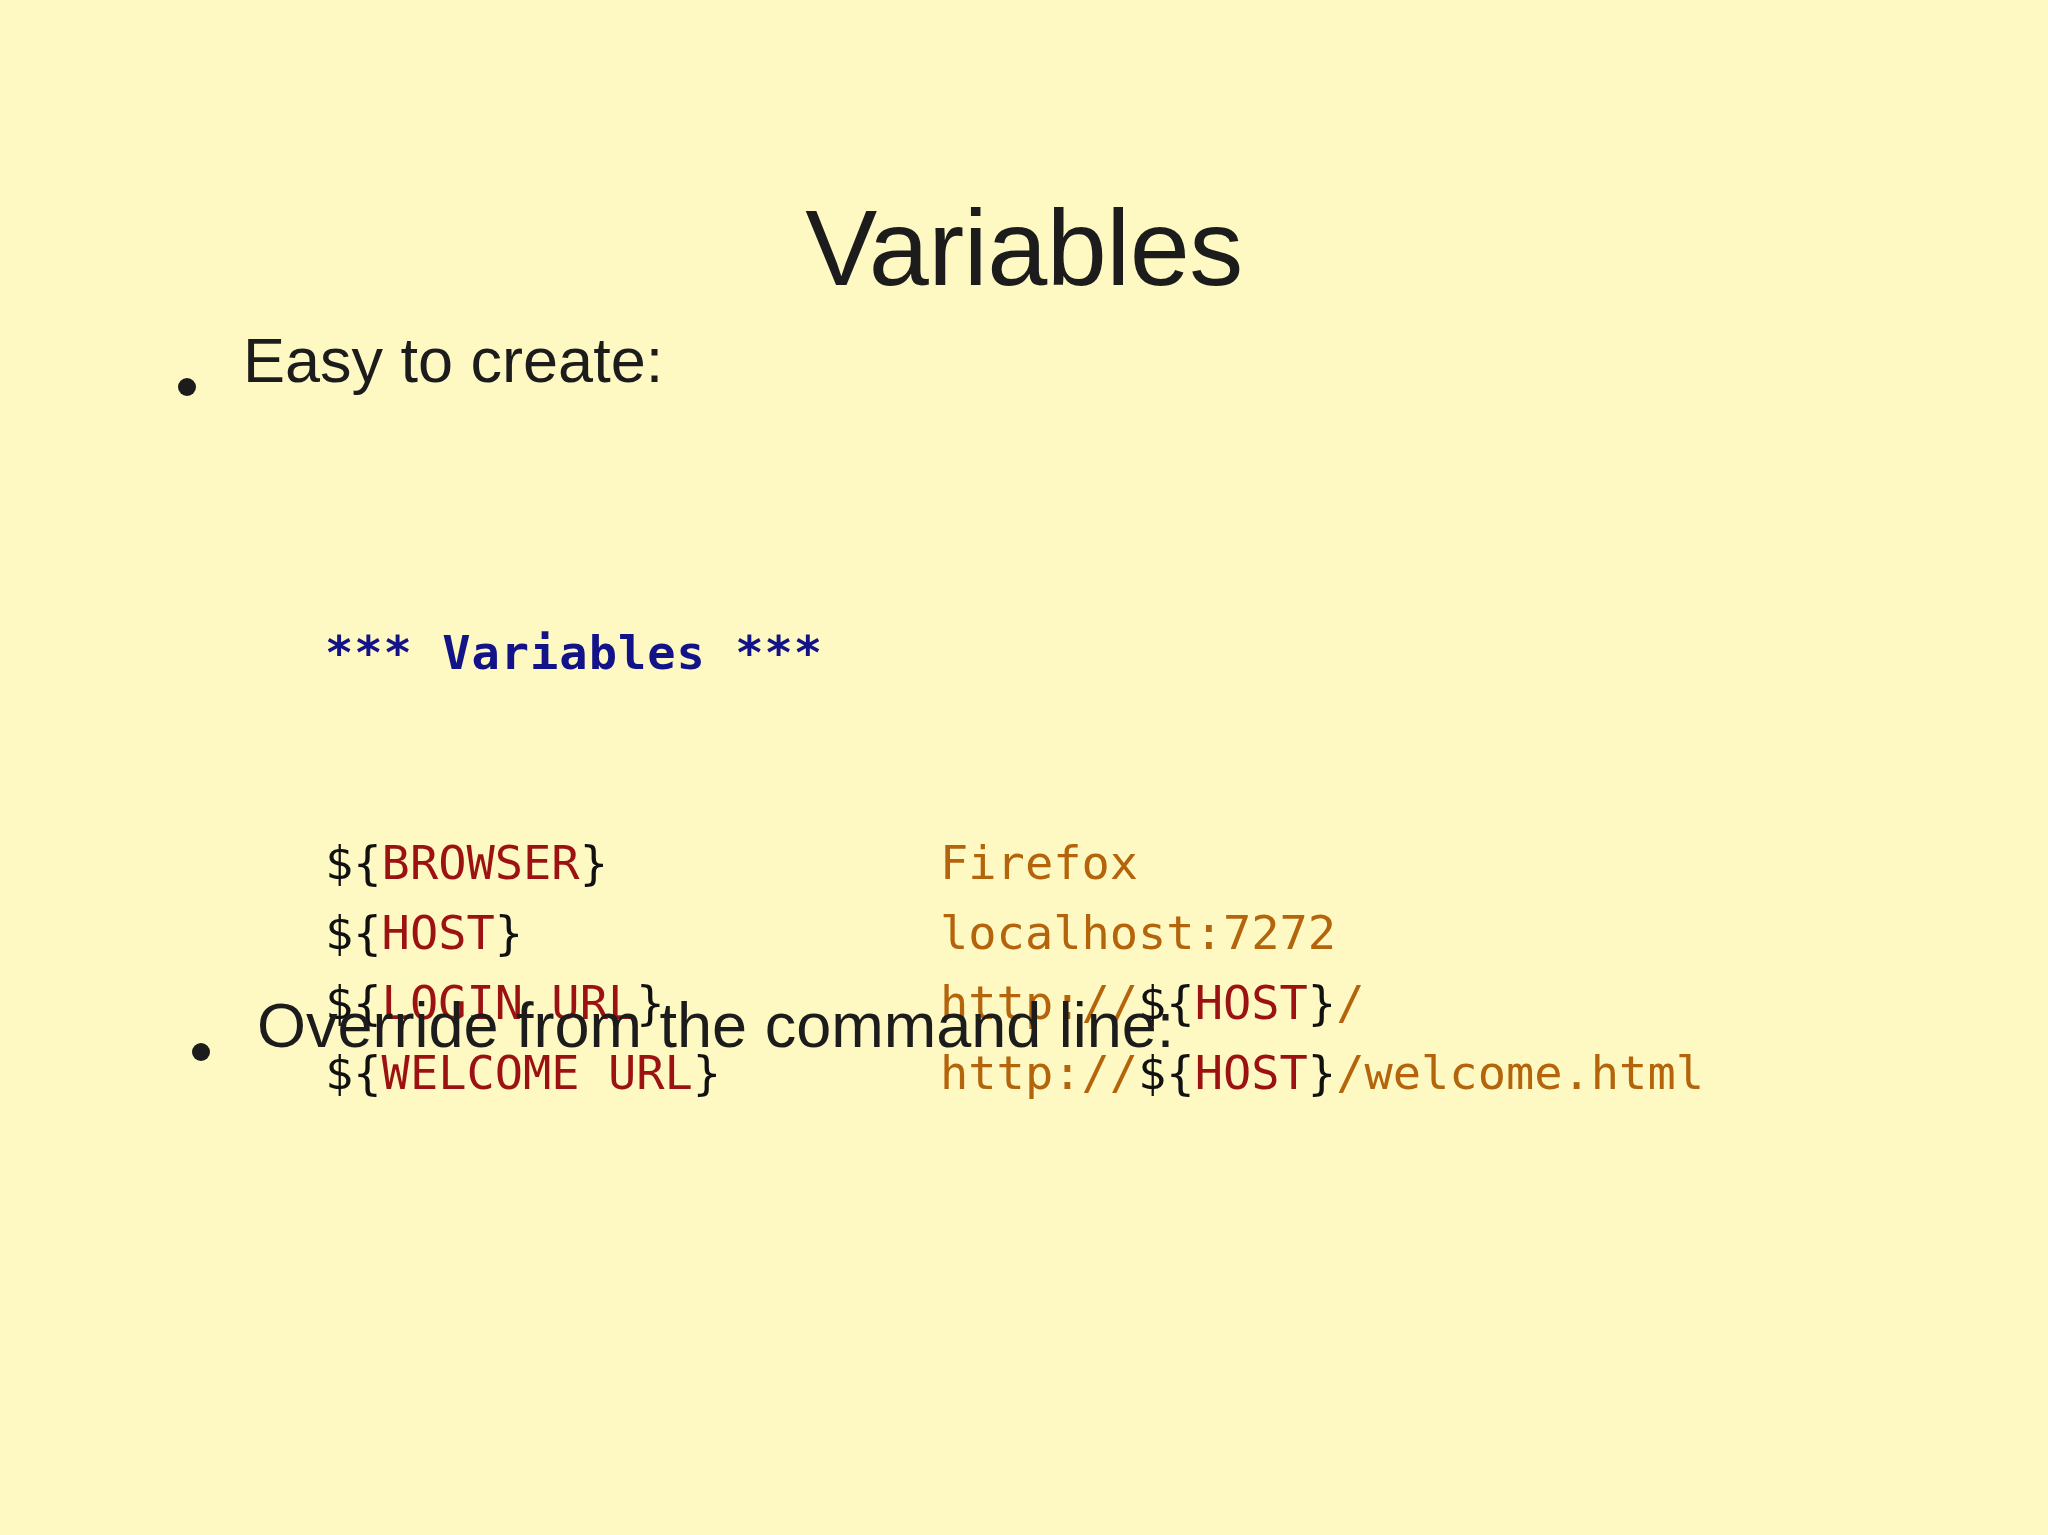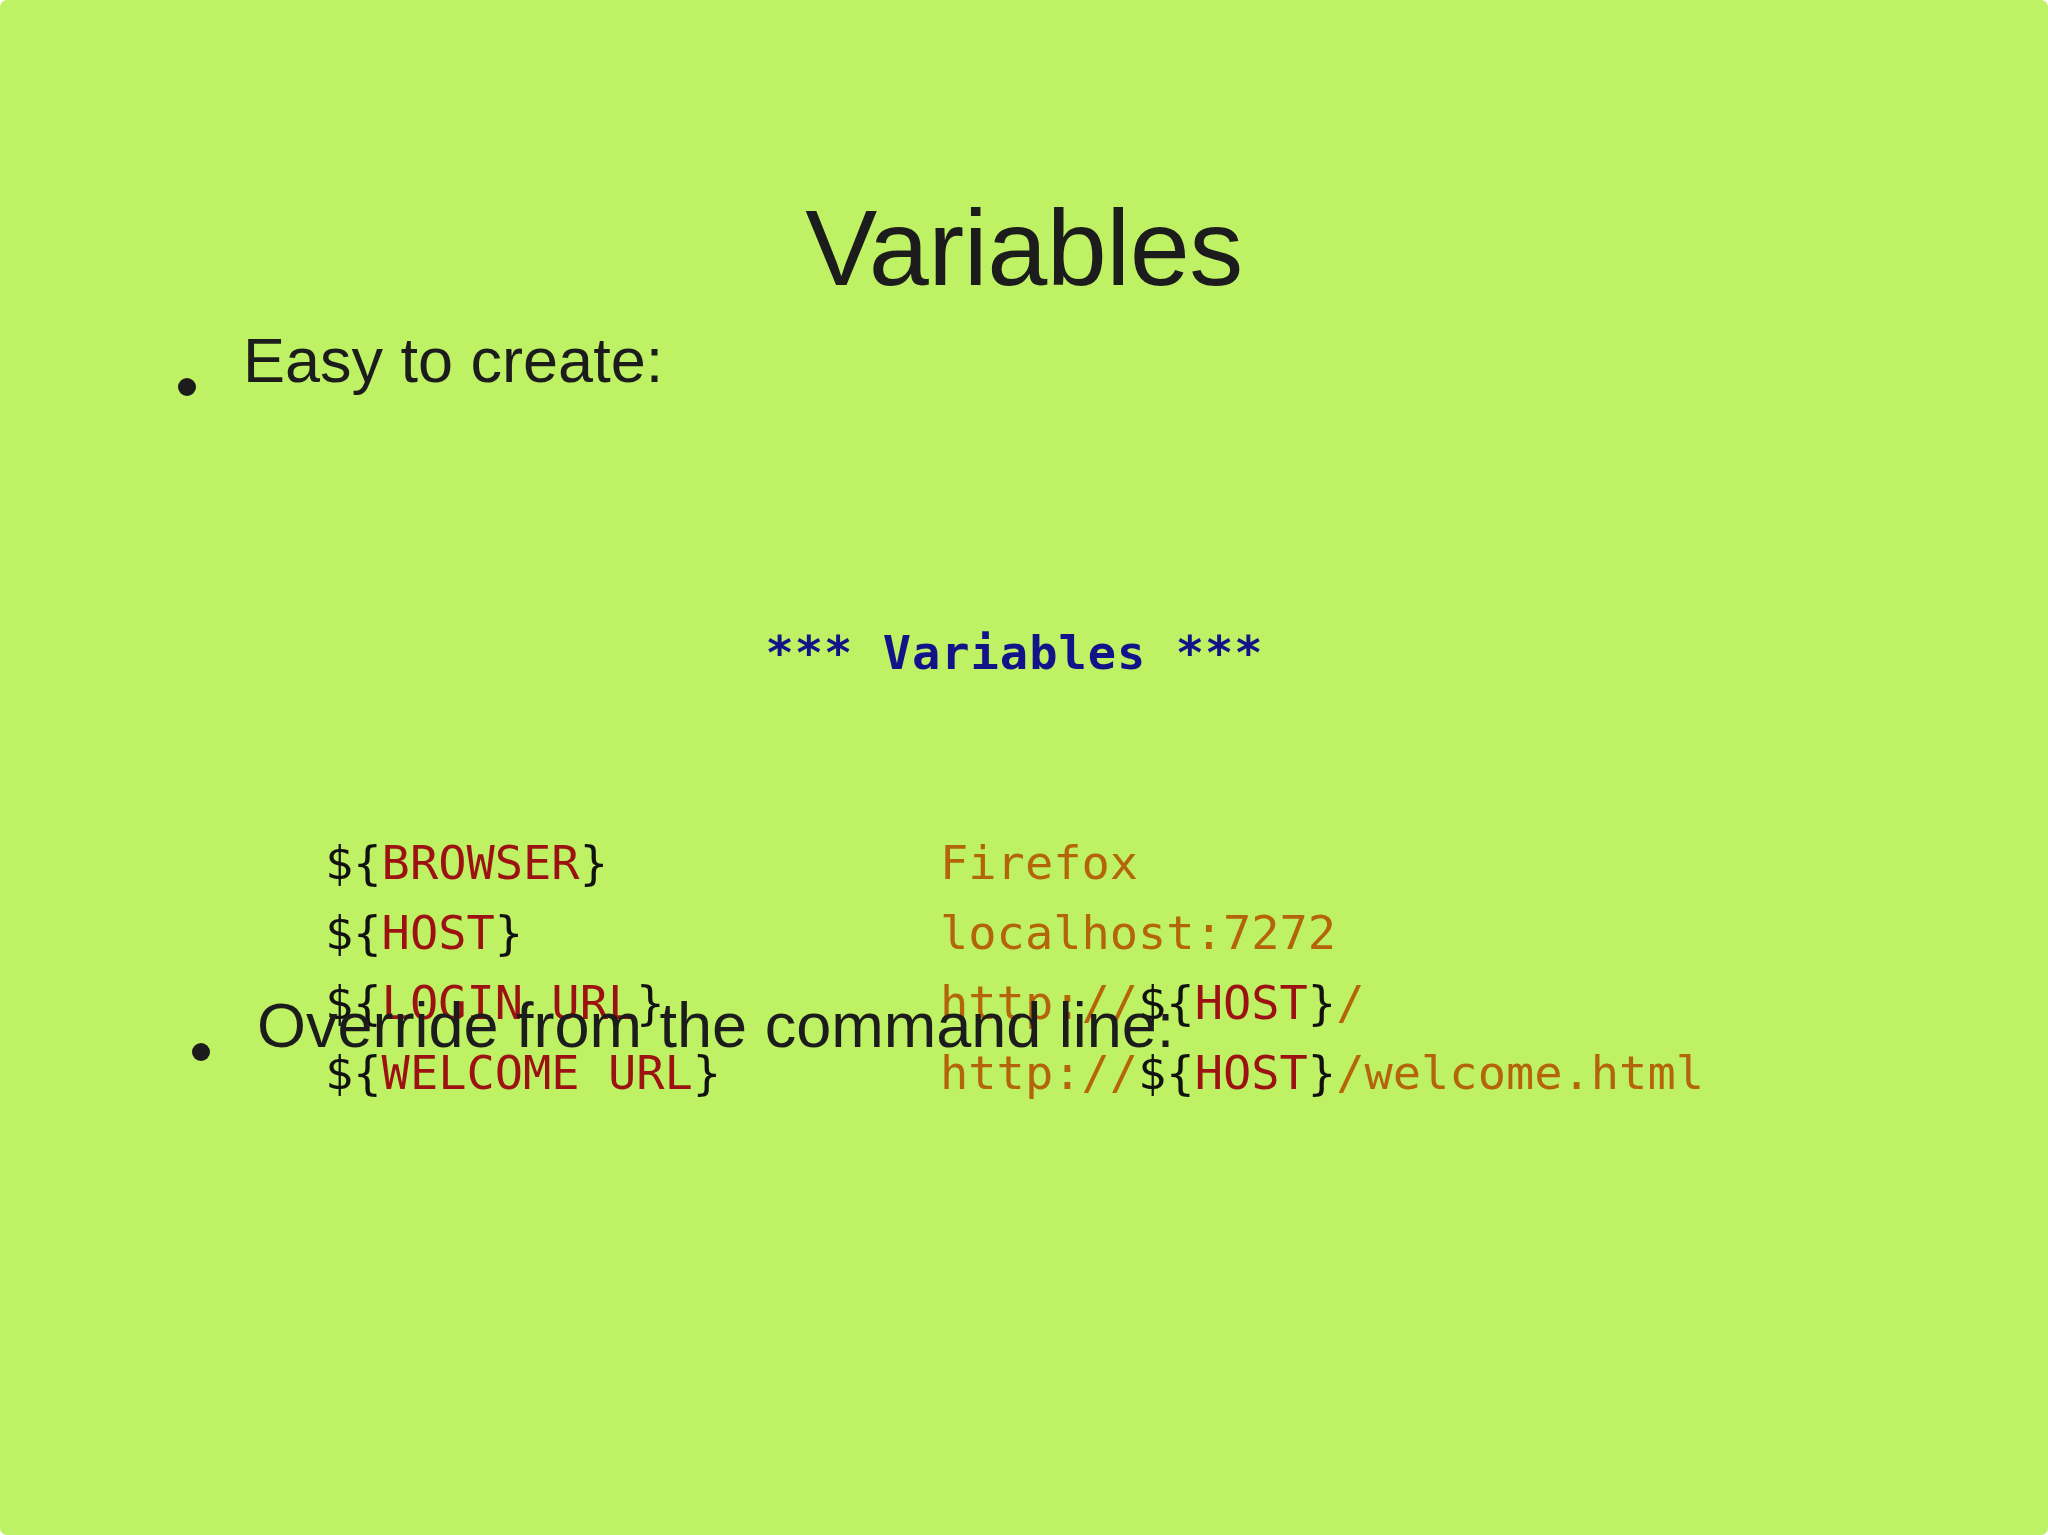--- a/index.html
+++ b/index.html
@@ -13,22 +13,21 @@
     position: relative;
     overflow: hidden;
     font-family: "Liberation Sans", sans-serif;
     color: #1a1a1a;
   }
 
   
   .slide {
     position: absolute;
     inset: 0;
-    background: #bef264;
-    border-radius: 7px;
+    background: #fef9c3;
   }
 
   
   .slide-title {
     position: absolute;
     top: 118px;
     left: 0;
     width: 2048px;
     text-align: center;
     font-family: "Liberation Sans", sans-serif;
@@ -76,21 +75,20 @@
     letter-spacing: 0px;
   }
   .code-line {
     display: block;
     height: 70px;
   }
   .code-line.header {
     font-weight: bold;
     color: #131389;
     letter-spacing: 1px;
-    text-align: center;
   }
   .tok-brace  { color: #111111; }
   .tok-name   { color: #9c1212; }
   .tok-value  { color: #b4650c; }
 
   .code-col-name {
     display: inline-block;
     width: 615px;
   }
 

